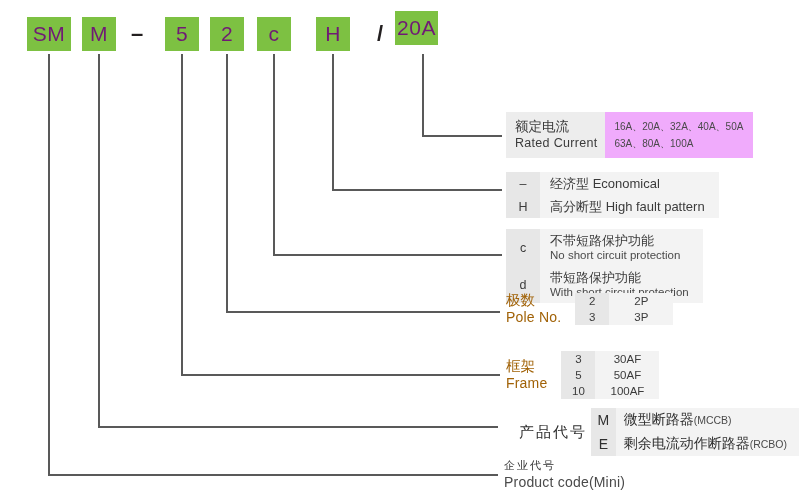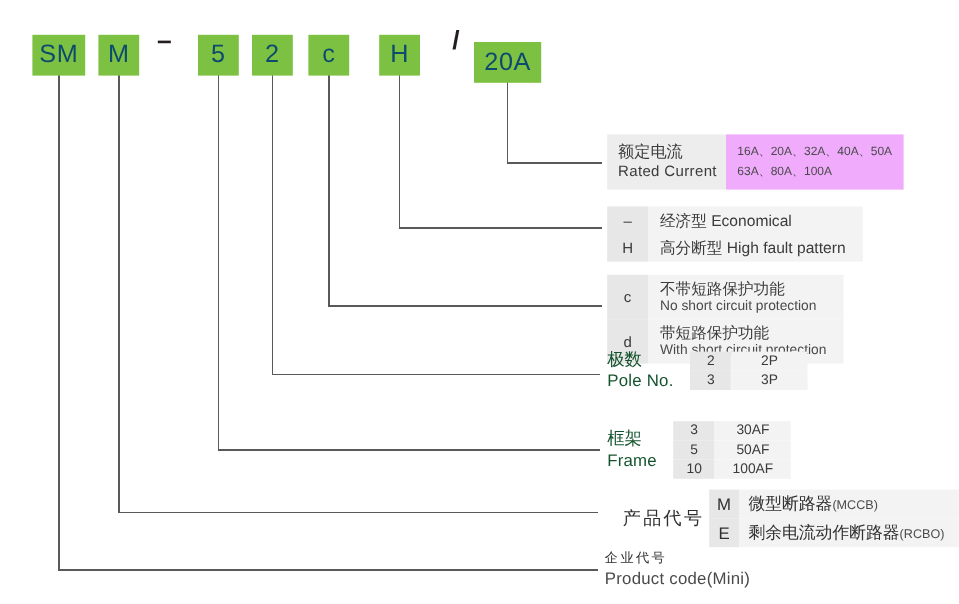--- a/index.html
+++ b/index.html
@@ -10,27 +10,26 @@
     position:relative;
     overflow:hidden;
     -webkit-font-smoothing:antialiased;
   }
   .stage{position:absolute;left:0;top:0;width:799px;height:503px;}
 
   
   .codebox{
     position:absolute;
     background:#7dc142;
-    color:#0c4a6e;
+    color:#701a75;
     font-size:21px;
     line-height:34px;
     height:34px;
     text-align:center;
     letter-spacing:.5px;
-    margin-top:12px;
   }
   .plainglyph{
     position:absolute;
     color:#231f20;
     font-size:22px;
     font-weight:bold;
     line-height:34px;
     height:34px;
     text-align:center;
   }
@@ -84,21 +83,21 @@
     padding:4px 14px 4px 10px;
     white-space:nowrap;
   }
   .ct-desc .sub{display:block;font-size:11.5px;color:#4a4a4a;line-height:14px;}
   .ct-desc .main{display:block;line-height:15px;}
 
   
   .lt{display:flex;align-items:center;}
   .lt-label{
     font-size:14.5px;
-    color:#14532d;
+    color:#a16207;
     line-height:17px;
     text-align:left;
     padding-right:14px;
     white-space:nowrap;
   }
   .lt-label .en{font-size:14px;letter-spacing:.2px;}
   .mini{display:table;}
   .mini-row{display:table-row;}
   .mini-c{
     display:table-cell;
@@ -183,21 +182,21 @@
 
   <div>
     <div class="codebox" style="left:27px;top:17px;width:44px;">SM</div>
     <div class="codebox" style="left:82px;top:17px;width:34px;">M</div>
     <div class="plainglyph" style="left:126px;top:17px;width:22px;">–</div>
     <div class="codebox" style="left:165px;top:17px;width:34px;">5</div>
     <div class="codebox" style="left:210px;top:17px;width:34px;">2</div>
     <div class="codebox" style="left:257px;top:17px;width:34px;">c</div>
     <div class="codebox" style="left:316px;top:17px;width:34px;">H</div>
     <div class="plainglyph" style="left:372px;top:17px;width:16px;">/</div>
-    <div class="codebox" style="left:395px;top:23px;width:56px;">20A</div>
+    <div class="codebox" style="left:395px;top:11px;width:43px;">20A</div>
   </div>
 
   <div class="defblock rc" style="left:506px;top:112px;">
     <div class="rc-label">
       <div class="cn">额定电流</div>
       <div class="en">Rated Current</div>
     </div>
     <div class="rc-values">
       <div>16A、20A、32A、40A、50A</div>
       <div>63A、80A、100A</div>

